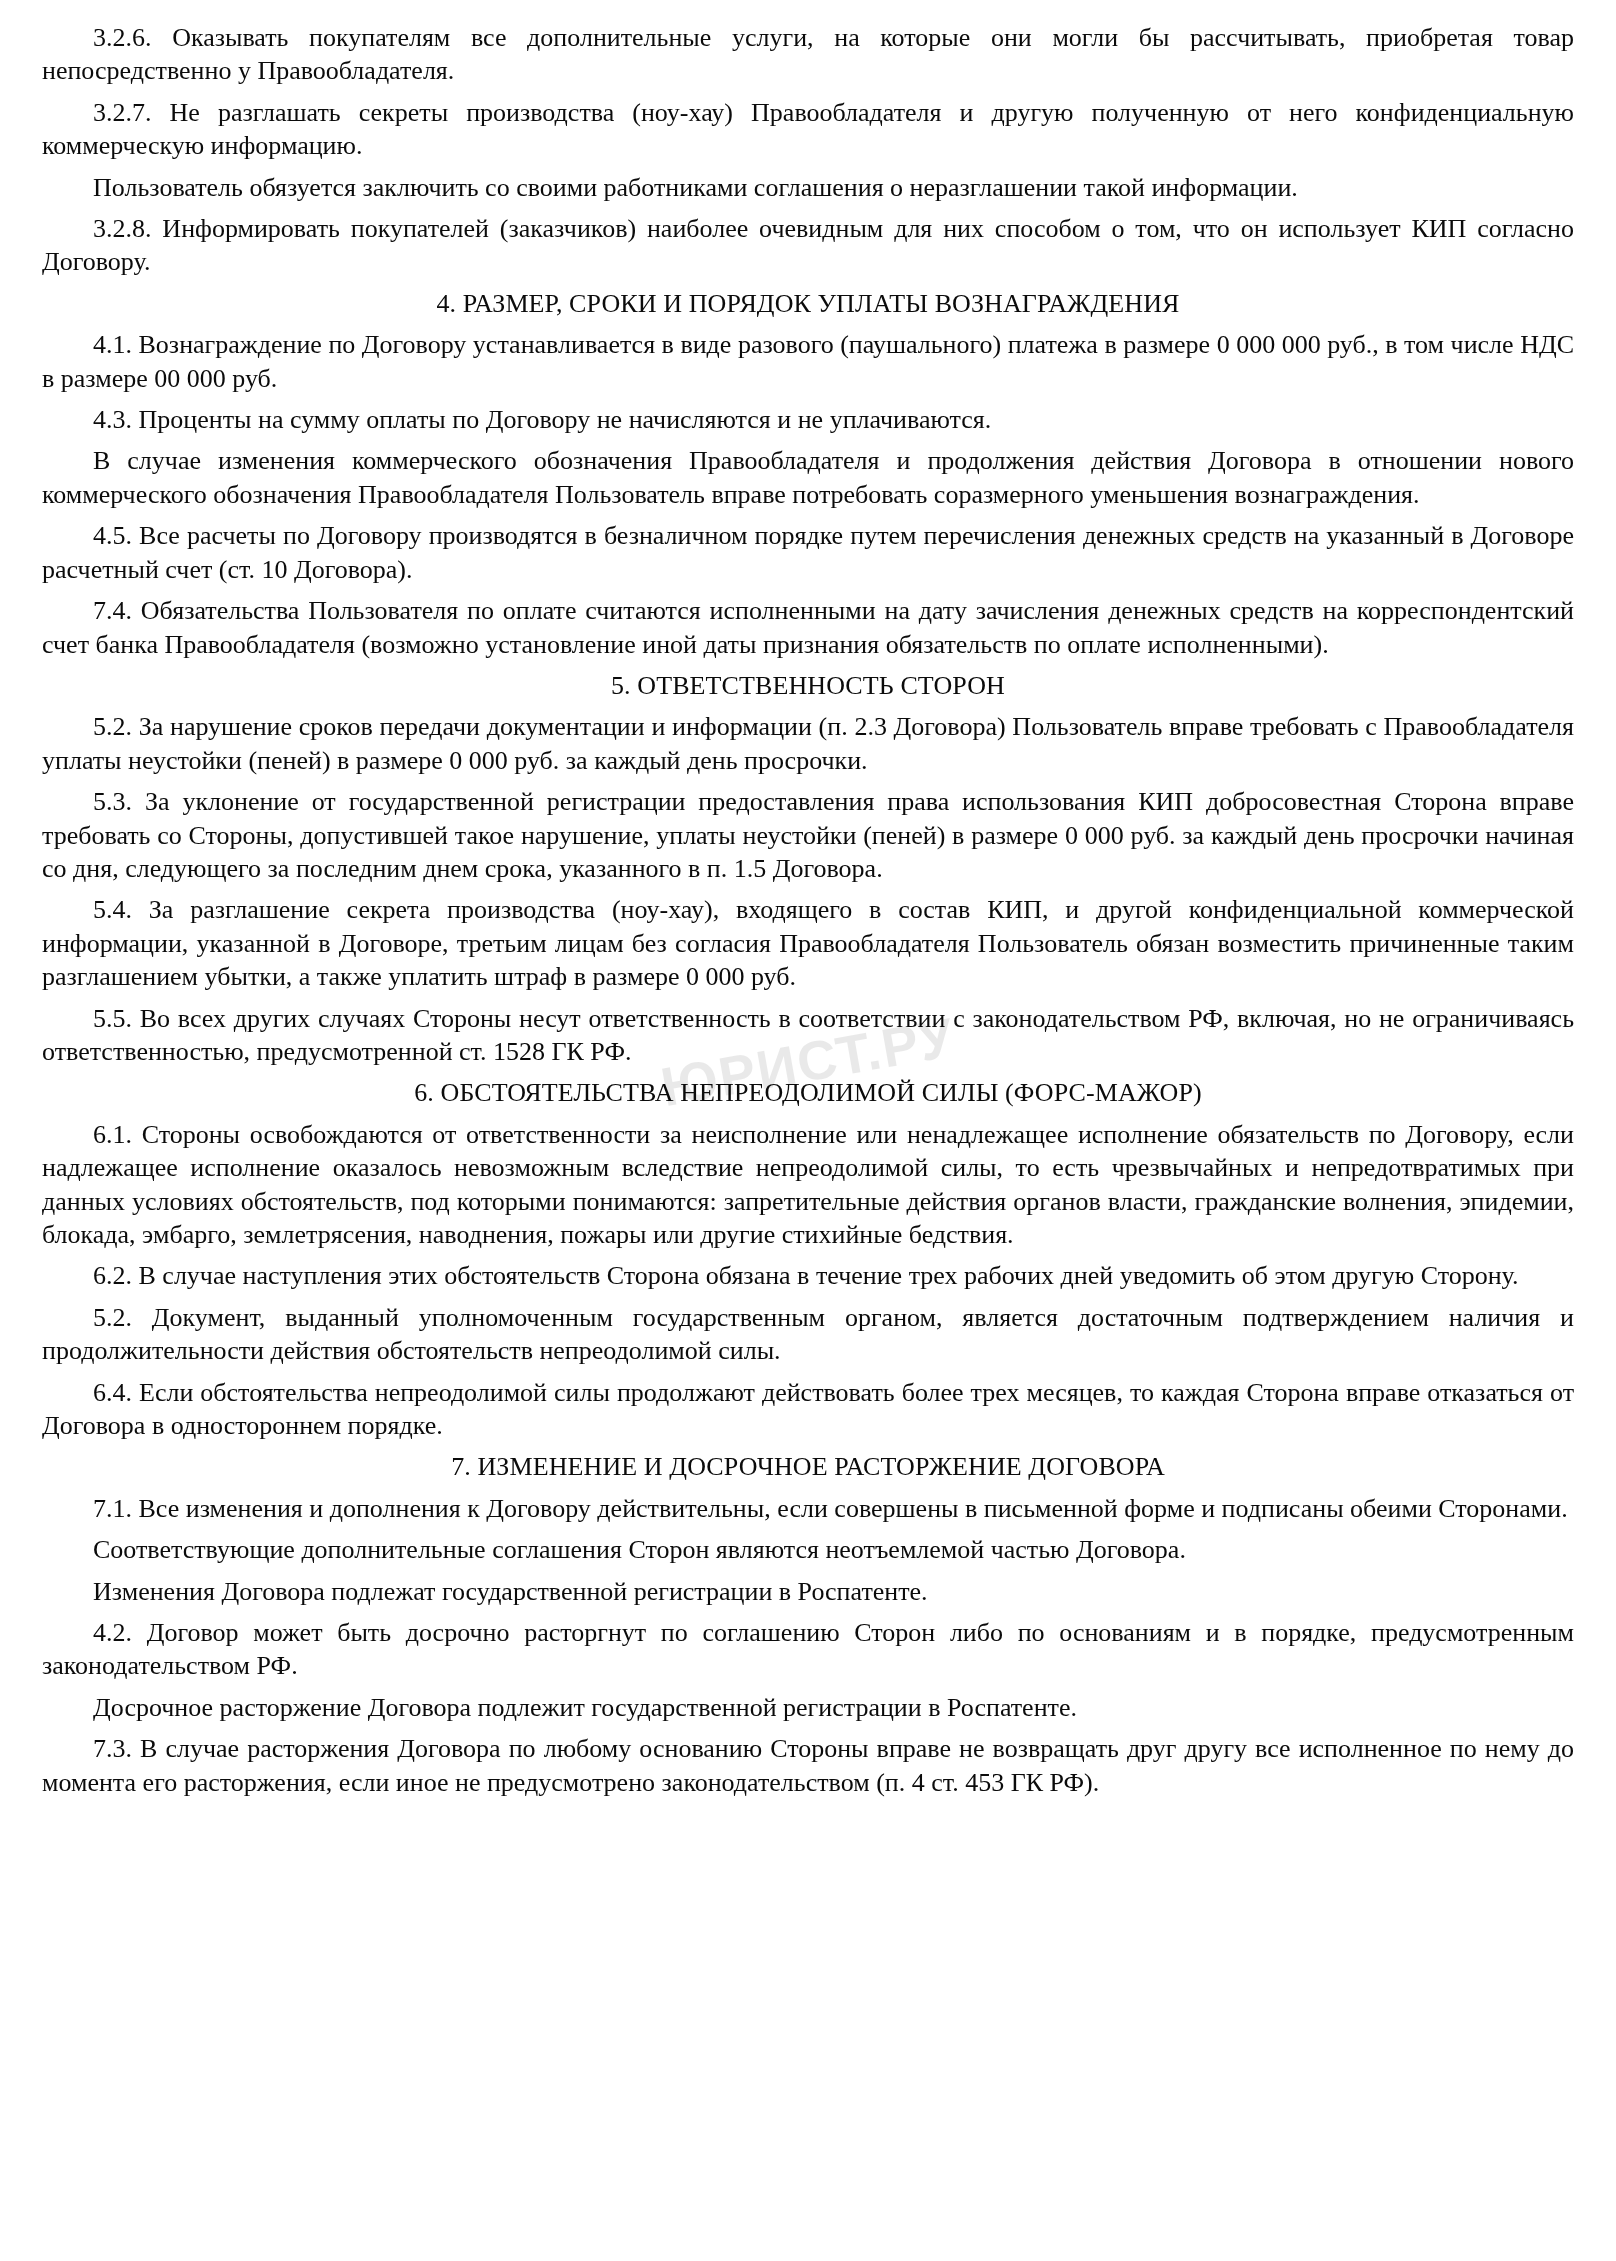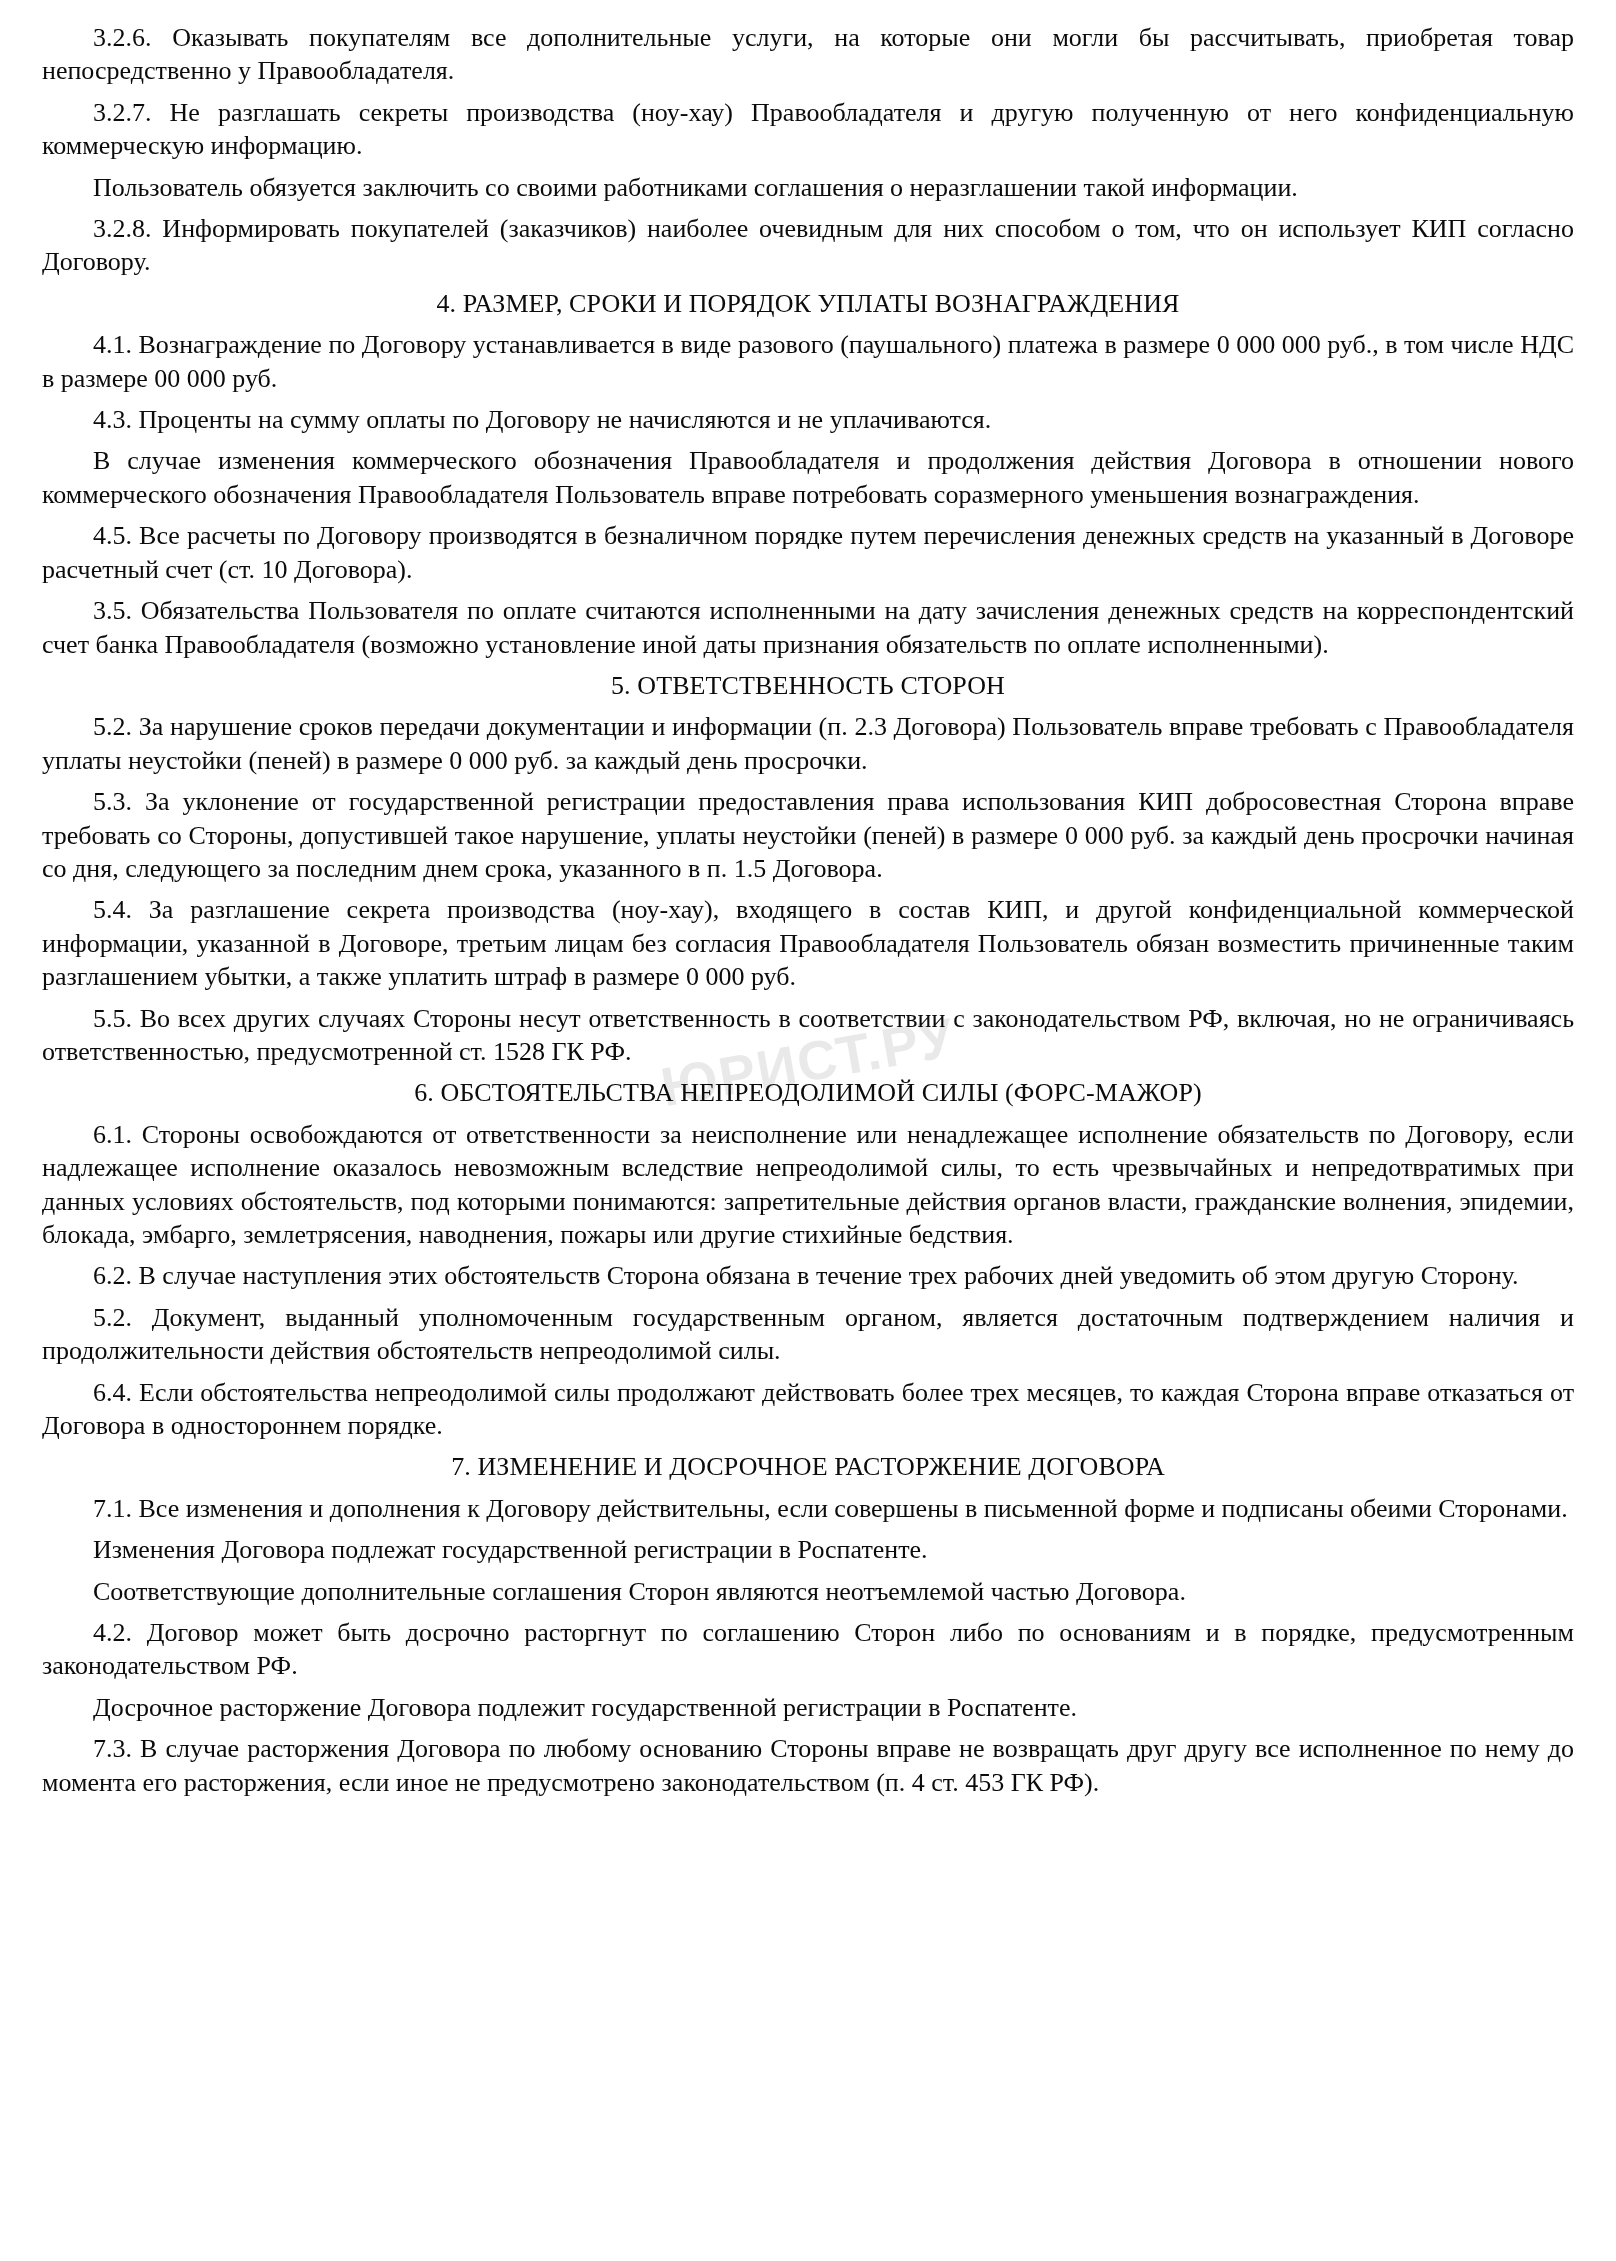--- a/index.html
+++ b/index.html
@@ -84,34 +84,34 @@
   <div class="content" id="content-root">
       <p class="para">3.2.6. Оказывать покупателям все дополнительные услуги, на которые они могли бы рассчитывать, приобретая товар непосредственно у Правообладателя.</p>
       <p class="para">3.2.7. Не разглашать секреты производства (ноу-хау) Правообладателя и другую полученную от него конфиденциальную коммерческую информацию.</p>
       <p class="para">Пользователь обязуется заключить со своими работниками соглашения о неразглашении такой информации.</p>
       <p class="para">3.2.8. Информировать покупателей (заказчиков) наиболее очевидным для них способом о том, что он использует КИП согласно Договору.</p>
       <h2 class="heading gap-before-heading">4. РАЗМЕР, СРОКИ И ПОРЯДОК УПЛАТЫ ВОЗНАГРАЖДЕНИЯ</h2>
       <p class="para gap-after-heading">4.1. Вознаграждение по Договору устанавливается в виде разового (паушального) платежа в размере 0 000 000 руб., в том числе НДС в размере 00 000 руб.</p>
       <p class="para">4.3. Проценты на сумму оплаты по Договору не начисляются и не уплачиваются.</p>
       <p class="para">В случае изменения коммерческого обозначения Правообладателя и продолжения действия Договора в отношении нового коммерческого обозначения Правообладателя Пользователь вправе потребовать соразмерного уменьшения вознаграждения.</p>
       <p class="para">4.5. Все расчеты по Договору производятся в безналичном порядке путем перечисления денежных средств на указанный в Договоре расчетный счет (ст. 10 Договора).</p>
-      <p class="para">3.5. Обязательства Пользователя по оплате считаются исполненными на дату зачисления денежных средств на корреспондентский счет банка Правообладателя (возможно установление иной даты признания обязательств по оплате исполненными).</p>
+      <p class="para">7.4. Обязательства Пользователя по оплате считаются исполненными на дату зачисления денежных средств на корреспондентский счет банка Правообладателя (возможно установление иной даты признания обязательств по оплате исполненными).</p>
       <h2 class="heading gap-before-heading">5. ОТВЕТСТВЕННОСТЬ СТОРОН</h2>
       <p class="para">5.2. За нарушение сроков передачи документации и информации (п. 2.3 Договора) Пользователь вправе требовать с Правообладателя уплаты неустойки (пеней) в размере 0 000 руб. за каждый день просрочки.</p>
       <p class="para">5.3. За уклонение от государственной регистрации предоставления права использования КИП добросовестная Сторона вправе требовать со Стороны, допустившей такое нарушение, уплаты неустойки (пеней) в размере 0 000 руб. за каждый день просрочки начиная со дня, следующего за последним днем срока, указанного в п. 1.5 Договора.</p>
       <p class="para">5.4. За разглашение секрета производства (ноу-хау), входящего в состав КИП, и другой конфиденциальной коммерческой информации, указанной в Договоре, третьим лицам без согласия Правообладателя Пользователь обязан возместить причиненные таким разглашением убытки, а также уплатить штраф в размере 0 000 руб.</p>
       <p class="para">5.5. Во всех других случаях Стороны несут ответственность в соответствии с законодательством РФ, включая, но не ограничиваясь ответственностью, предусмотренной ст. 1528 ГК РФ.</p>
       <h2 class="heading gap-before-heading">6. ОБСТОЯТЕЛЬСТВА НЕПРЕОДОЛИМОЙ СИЛЫ (ФОРС-МАЖОР)</h2>
       <p class="para gap-after-heading">6.1. Стороны освобождаются от ответственности за неисполнение или ненадлежащее исполнение обязательств по Договору, если надлежащее исполнение оказалось невозможным вследствие непреодолимой силы, то есть чрезвычайных и непредотвратимых при данных условиях обстоятельств, под которыми понимаются: запретительные действия органов власти, гражданские волнения, эпидемии, блокада, эмбарго, землетрясения, наводнения, пожары или другие стихийные бедствия.</p>
       <p class="para">6.2. В случае наступления этих обстоятельств Сторона обязана в течение трех рабочих дней уведомить об этом другую Сторону.</p>
       <p class="para">5.2. Документ, выданный уполномоченным государственным органом, является достаточным подтверждением наличия и продолжительности действия обстоятельств непреодолимой силы.</p>
       <p class="para">6.4. Если обстоятельства непреодолимой силы продолжают действовать более трех месяцев, то каждая Сторона вправе отказаться от Договора в одностороннем порядке.</p>
       <h2 class="heading gap-before-heading">7. ИЗМЕНЕНИЕ И ДОСРОЧНОЕ РАСТОРЖЕНИЕ ДОГОВОРА</h2>
       <p class="para gap-after-heading">7.1. Все изменения и дополнения к Договору действительны, если совершены в письменной форме и подписаны обеими Сторонами.</p>
+      <p class="para">Соответствующие дополнительные соглашения Сторон являются неотъемлемой частью Договора.</p>
       <p class="para">Изменения Договора подлежат государственной регистрации в Роспатенте.</p>
-      <p class="para">Соответствующие дополнительные соглашения Сторон являются неотъемлемой частью Договора.</p>
       <p class="para">4.2. Договор может быть досрочно расторгнут по соглашению Сторон либо по основаниям и в порядке, предусмотренным законодательством РФ.</p>
       <p class="para">Досрочное расторжение Договора подлежит государственной регистрации в Роспатенте.</p>
       <p class="para">7.3. В случае расторжения Договора по любому основанию Стороны вправе не возвращать друг другу все исполненное по нему до момента его расторжения, если иное не предусмотрено законодательством (п. 4 ст. 453 ГК РФ).</p>
     </div>
 
 </div>
 
 
 </body></html>

